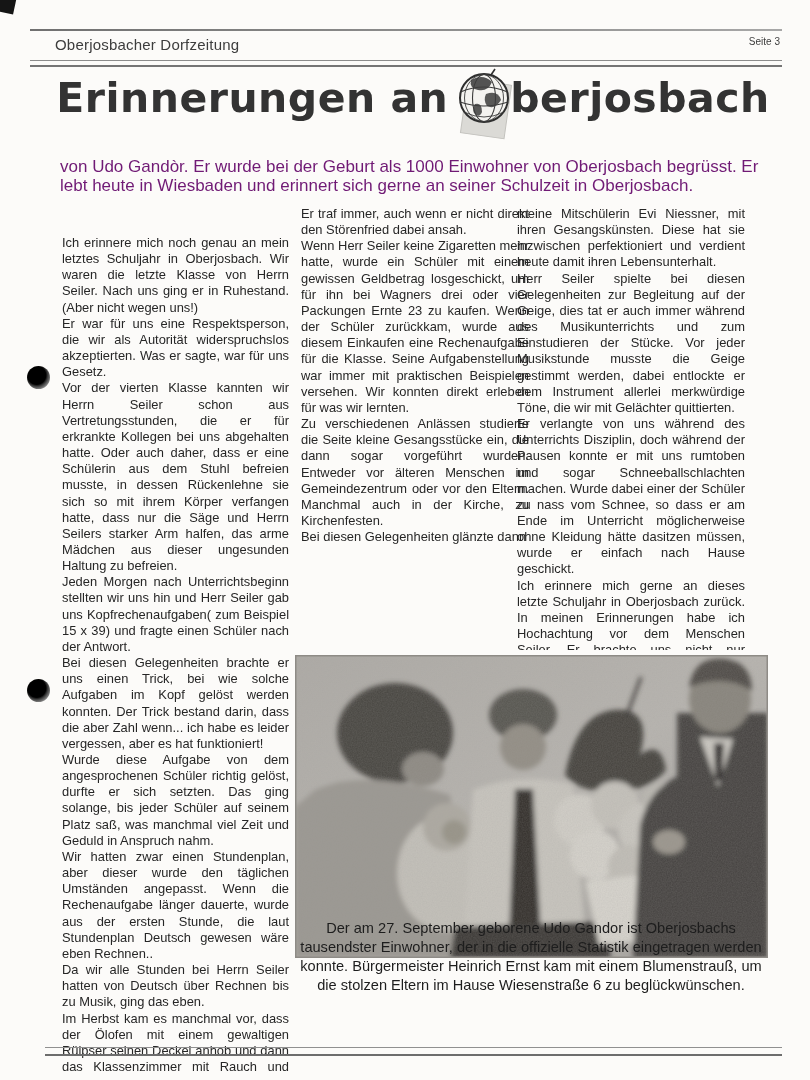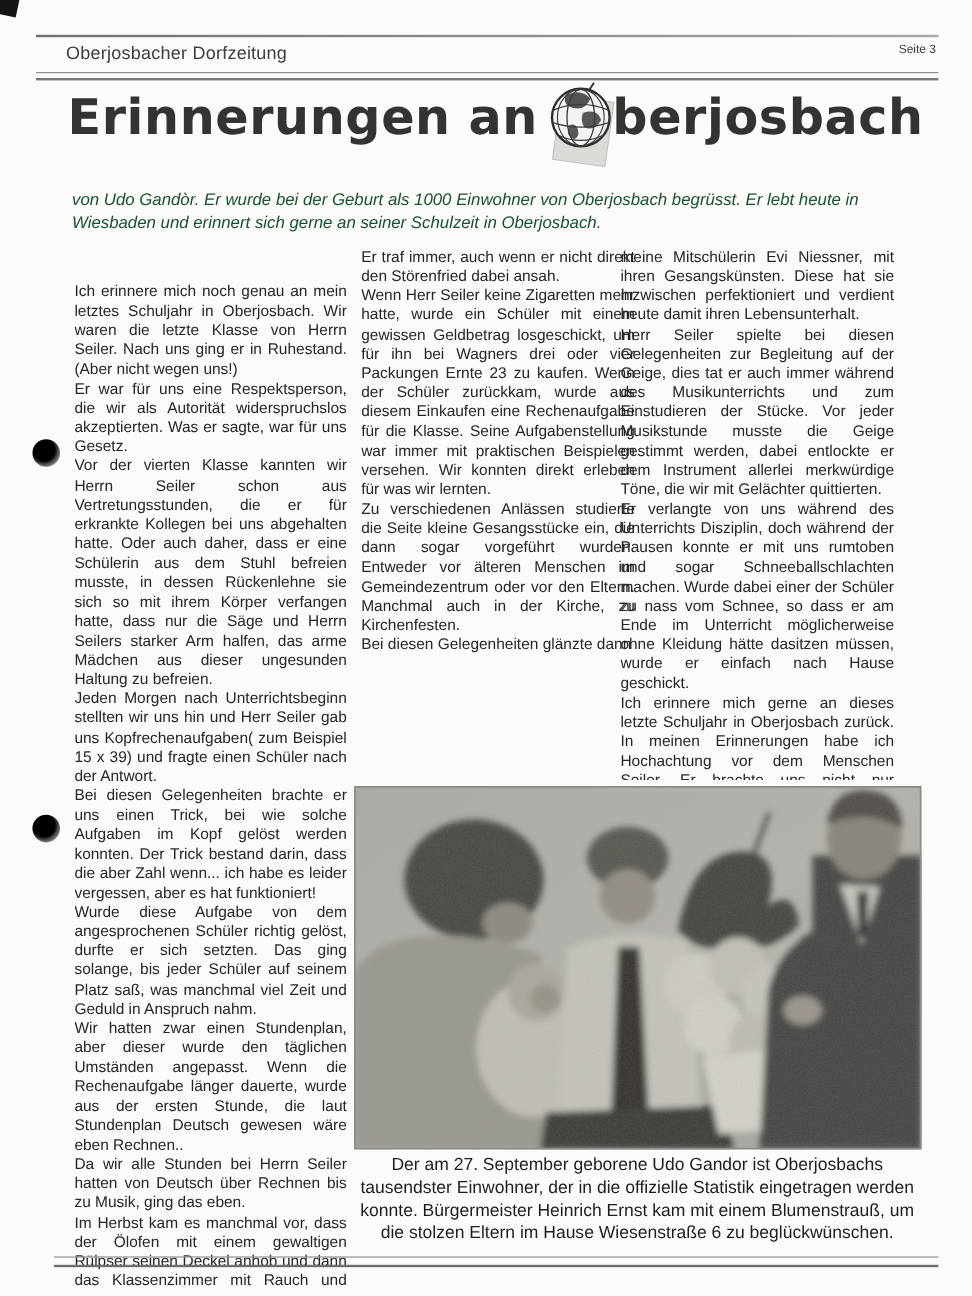--- a/index.html
+++ b/index.html
@@ -8,28 +8,28 @@
   .rule{position:absolute;}
   .corner-mark{position:absolute;left:-2px;top:-4px;width:17px;height:17px;background:#151515;transform:rotate(12deg);}
   .top-rule{left:30px;top:29px;width:752px;height:1.5px;background:linear-gradient(to right,#707070,#a7a7a7);}
   .pub{position:absolute;left:55px;top:36px;font-size:15px;color:#3d3d3d;letter-spacing:.2px;}
   .pageno{position:absolute;right:30px;top:36px;font-size:10px;color:#3d3d3d;}
   .hdr-rule-a{left:30px;top:60px;width:752px;height:1.2px;background:#8c8c8c;}
   .hdr-rule-b{left:30px;top:64.5px;width:752px;height:2.2px;background:#757575;}
   .title-row{position:absolute;left:0;right:0;top:76px;display:flex;justify-content:center;align-items:flex-start;padding-left:16px;}
   .title-text{font-size:41px;font-weight:bold;color:#333;letter-spacing:.5px;font-family:"DejaVu Sans",sans-serif;line-height:1.1;}
   .globe{width:58px;height:76px;margin:-8px -3px 0 7px;flex:0 0 auto;}
-  .byline{position:absolute;left:60px;top:157px;width:708px;font-size:14px;font-style:italic;line-height:19px;color:#14532d;}
+  .byline{position:absolute;left:60px;top:157px;width:708px;font-size:17px;line-height:19px;color:#701a75;}
   .col{position:absolute;top:206px;font-size:12.9px;line-height:16.15px;text-align:justify;color:#262626;overflow:hidden;hyphens:auto;-webkit-hyphens:auto;}
   .col p{margin:0;}
   .col1{left:62px;width:227px;height:840px;margin-top:29px;}
   .col2{left:301px;width:228px;height:444px;}
   .col3{left:517px;width:228px;height:444px;}
   .photo{position:absolute;left:295px;top:655px;width:473px;height:303px;}
-  .caption{position:absolute;left:290px;top:962px;width:482px;text-align:center;font-size:14.6px;line-height:19px;color:#1d1d1d;}
+  .caption{position:absolute;left:290px;top:919px;width:482px;text-align:center;font-size:14.6px;line-height:19px;color:#1d1d1d;}
   .bot-rule-a{left:45px;top:1047px;width:737px;height:1.2px;background:#909090;}
   .bot-rule-b{left:45px;top:1053.5px;width:737px;height:2.4px;background:#6d6d6d;}
   .punch{position:absolute;width:23px;height:23px;border-radius:50%;
          background:radial-gradient(circle at 42% 40%, #000 0 48%, #3c3c3c 58%, #8f8f8f 76%, #c9c8c6 92%, rgba(250,250,248,0) 100%);}
   .punch-1{left:27px;top:366px;}
   .punch-2{left:27px;top:679px;}
 </style>
 </head>
 <body>
 

